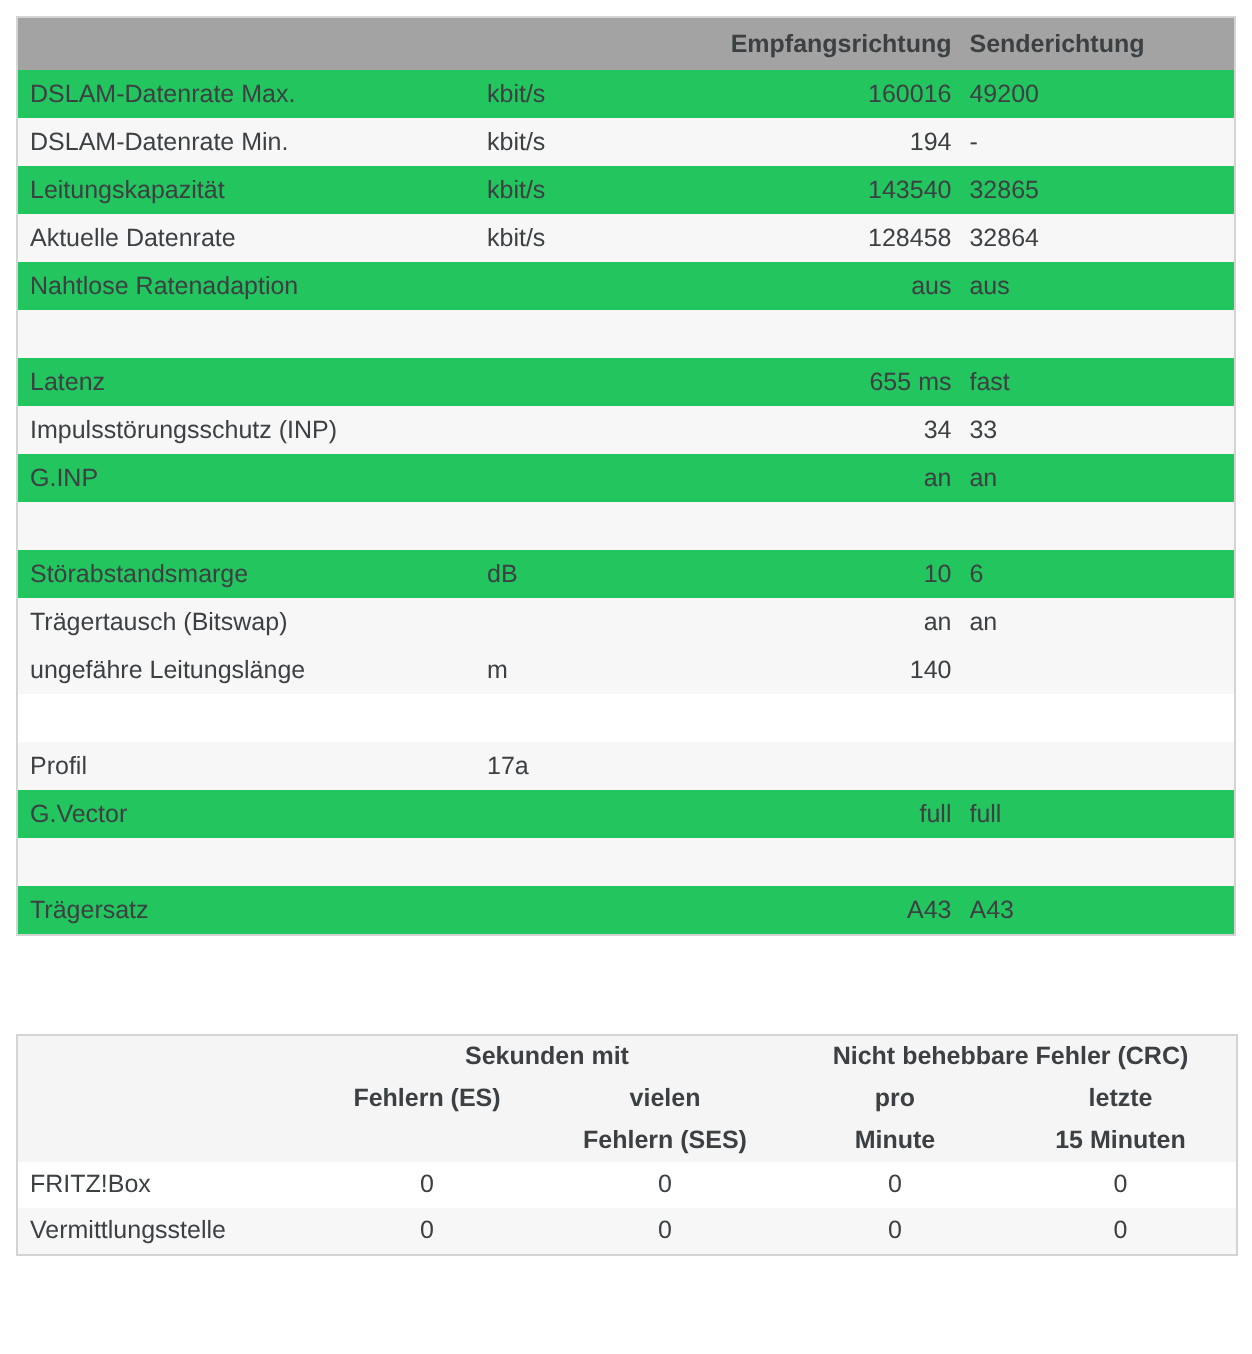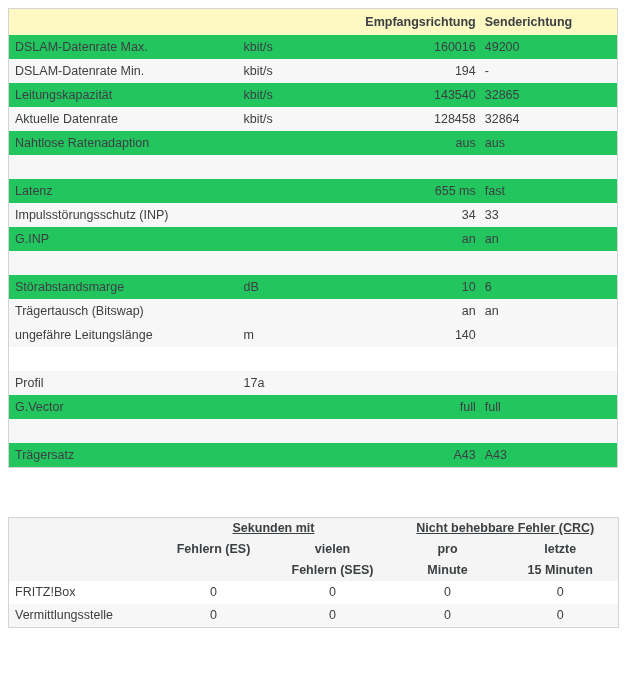--- a/index.html
+++ b/index.html
@@ -43,21 +43,21 @@
     overflow: hidden;
   }
   #table-connection .c-label   { width: 226px; padding-left: 6px; text-align: left;  }
   #table-connection .c-unit    { width: 106px; padding-left: 6px; text-align: left;  }
   #table-connection .c-down    { width: 138px; padding-right: 9px; text-align: right; }
   #table-connection .c-up      { width: 131px; padding-right: 9px; text-align: left; }
 
   #table-connection thead th {
     font-weight: bold;
     color: #3c4043;
-    background: #fef9c3;
+    background: #a3a3a3;
     height: 26px;
     line-height: 26px;
   }
   #table-connection tbody tr.odd  { background: #22c55e; }
   #table-connection tbody tr.even { background: #f7f7f7; }
   #table-connection tbody tr.spacer {
     height: 20px;
     line-height: 20px;
     background: #ffffff;
   }
@@ -79,21 +79,21 @@
   #table-errors .c-v3   { width: 110px; text-align: center; }
   #table-errors .c-v4   { width: 116px; text-align: center; }
 
   #table-errors thead th {
     font-weight: bold;
     color: #3c4043;
     background: #f5f5f5;
     height: 21px;
     line-height: 21px;
   }
-  #table-errors thead th.grp { text-align: center; text-decoration: underline; }
+  #table-errors thead th.grp { text-align: center; }
   #table-errors thead tr.hdr2 th { height: 21px; line-height: 21px; }
   #table-errors thead tr.hdr3 th { height: 21px; line-height: 21px; }
 
   #table-errors tbody td {
     height: 23px;
     line-height: 23px;
     margin-left: 38px;
   }
   #table-errors tbody tr.odd  { background: #ffffff; }
   #table-errors tbody tr.even { background: #f7f7f7; }

